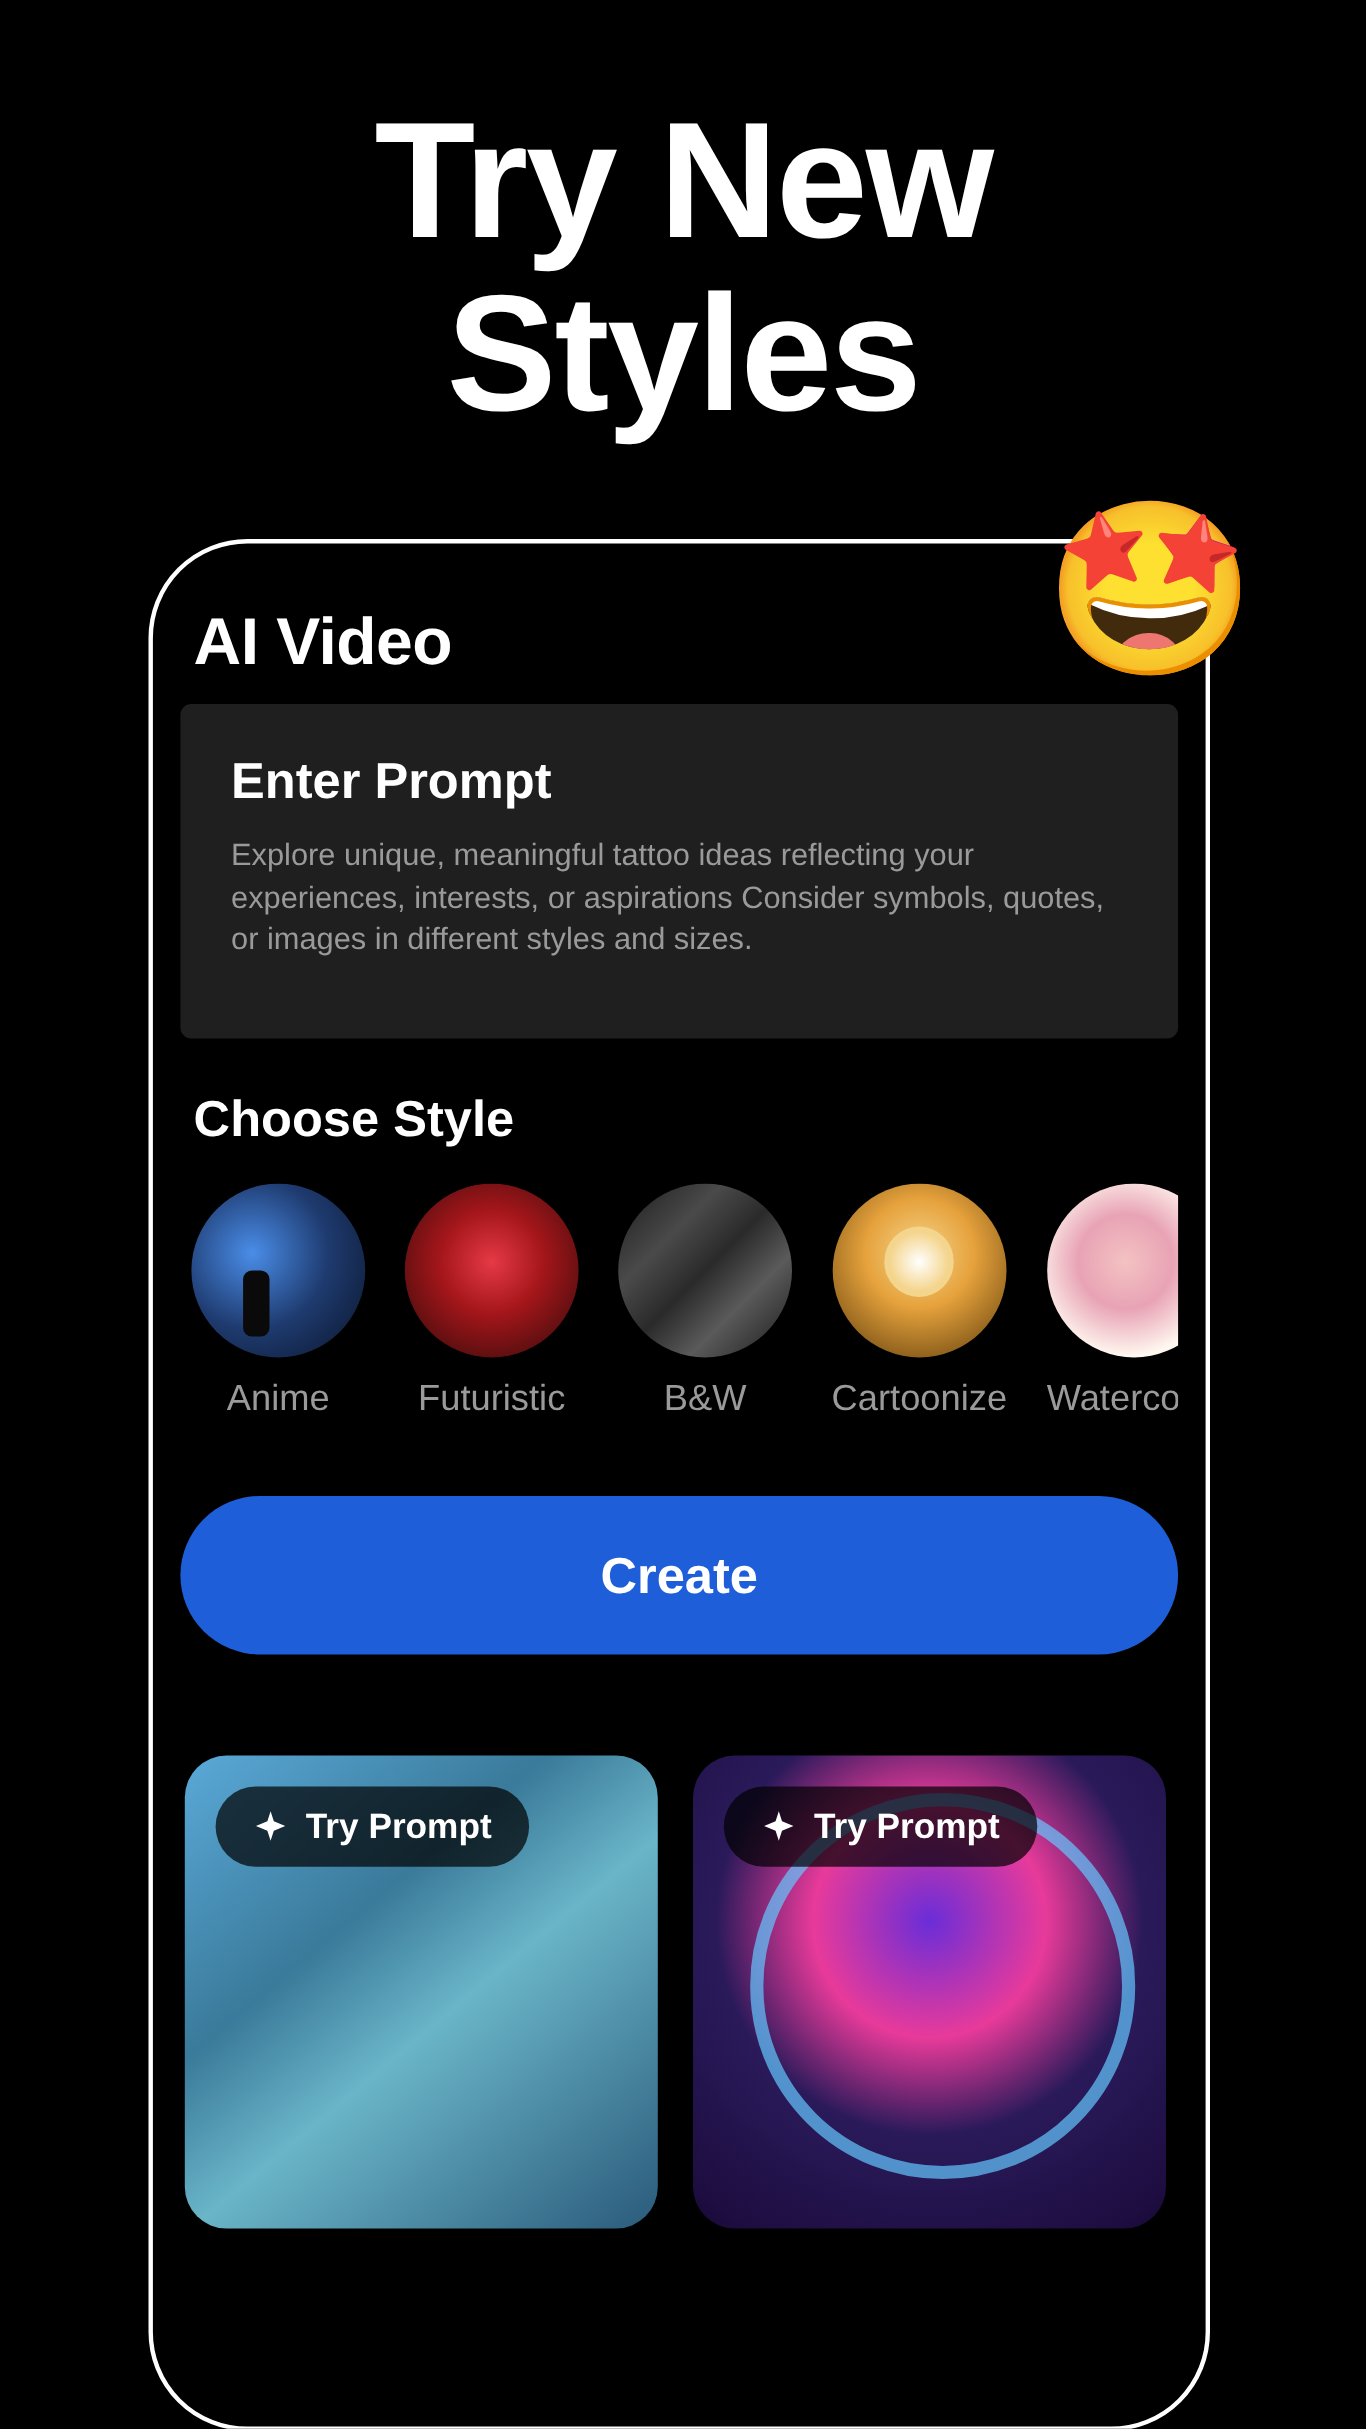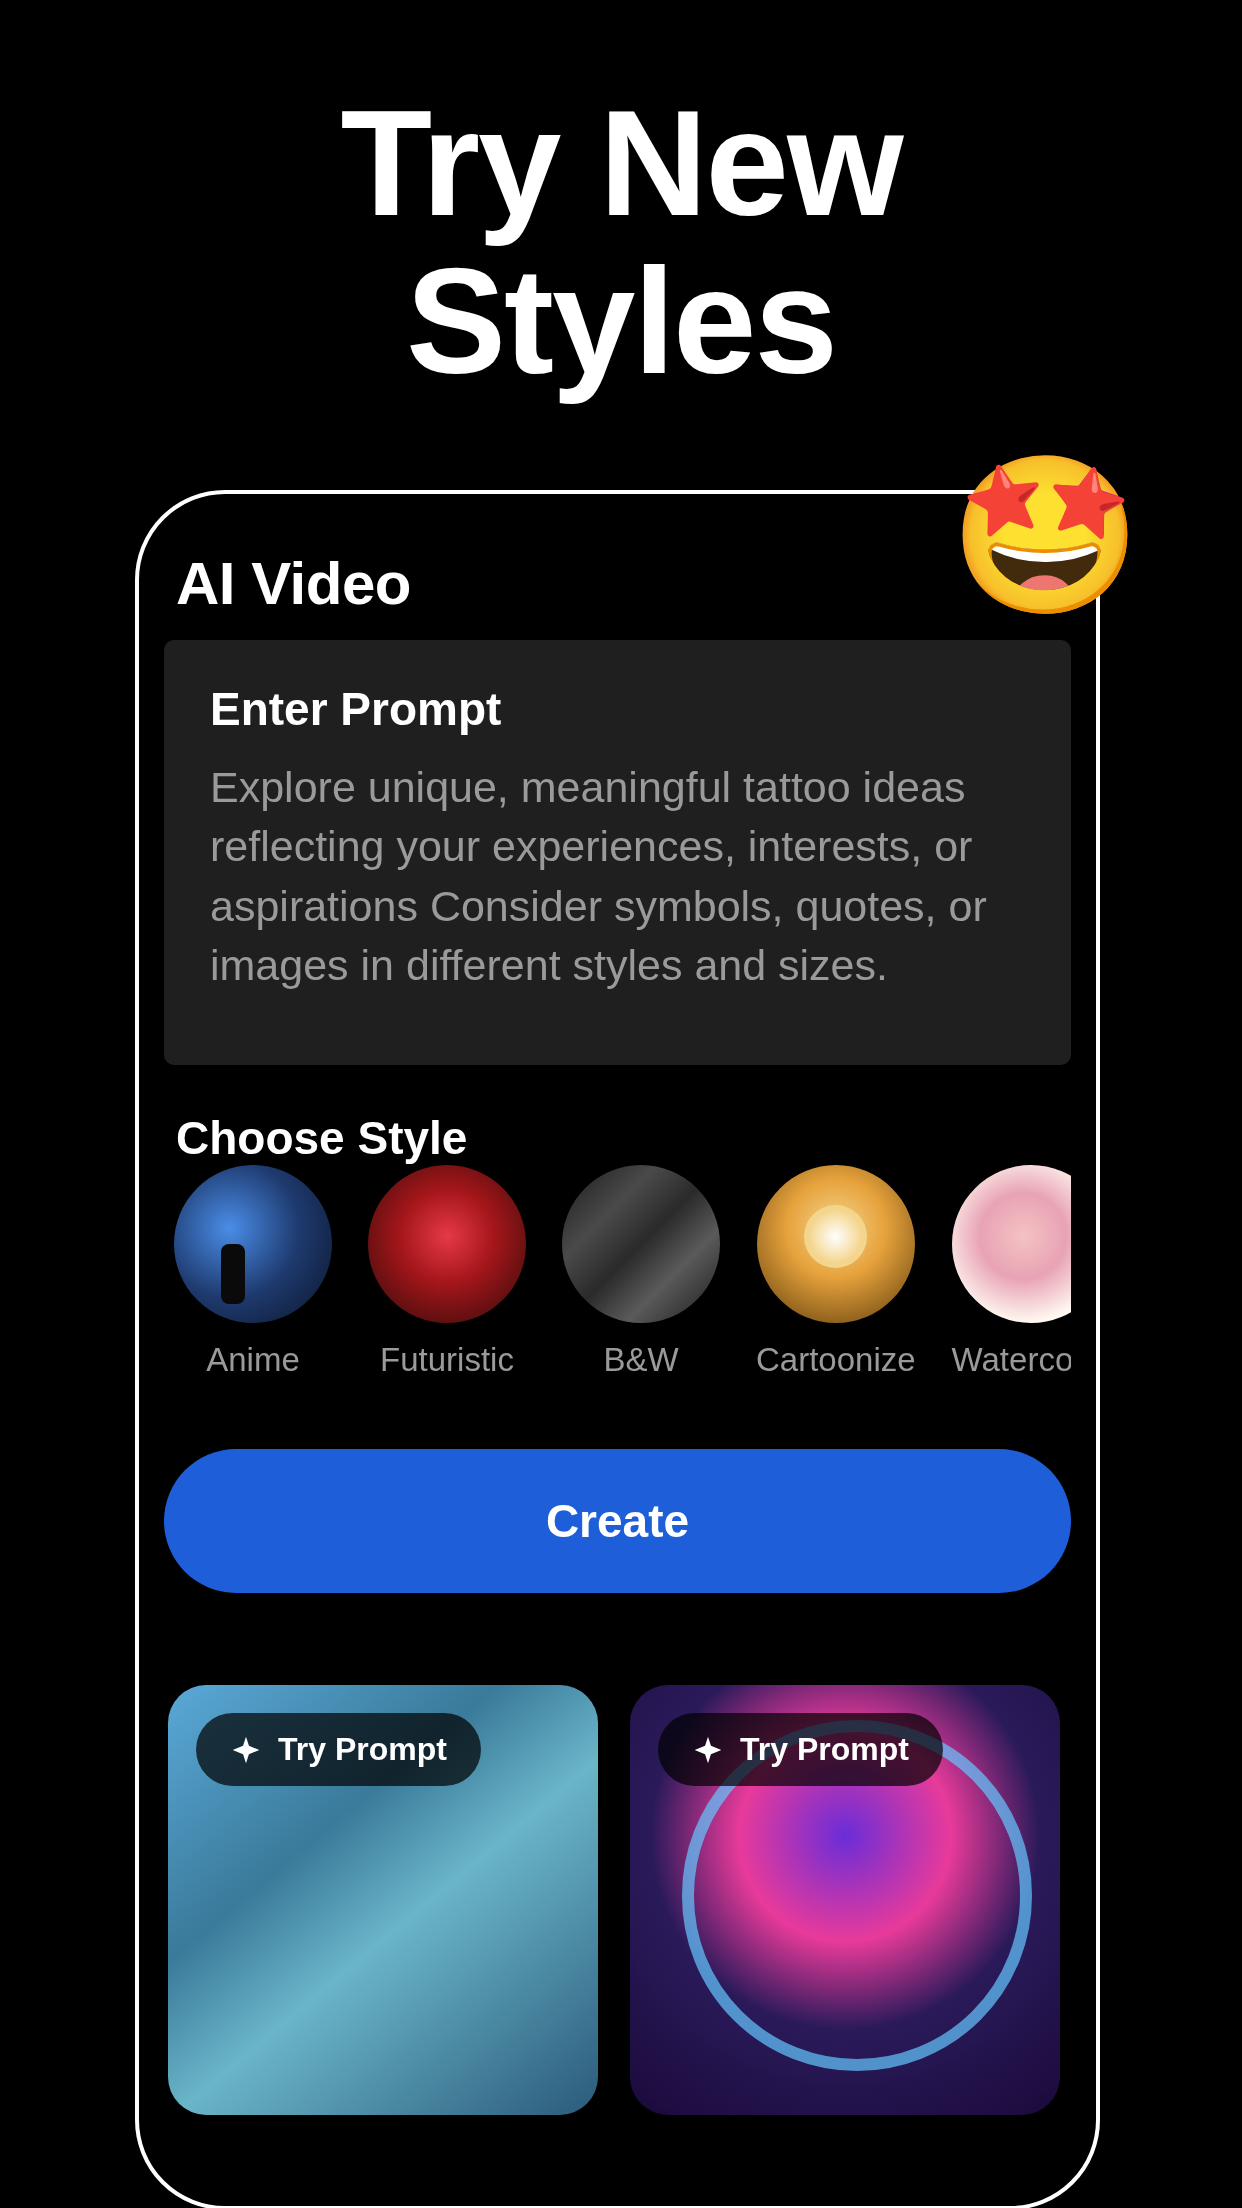--- a/index.html
+++ b/index.html
@@ -58,29 +58,30 @@
       margin-bottom: 46px;
     }
     .prompt-label {
       color: #fff;
       font-size: 46px;
       font-weight: 700;
       margin-bottom: 22px;
     }
     .prompt-text {
       color: #9a9a9a;
-      font-size: 43px;
+      font-size: 28px;
       line-height: 1.38;
       font-weight: 400;
     }
     .section-label {
       color: #fff;
       font-size: 46px;
       font-weight: 700;
       margin-left: 12px;
+      margin-bottom: 32px;
     }
     .styles-row {
       display: flex;
       gap: 36px;
       margin-bottom: 70px;
       padding-left: 10px;
       overflow: hidden;
     }
     .style-item {
       display: flex;

